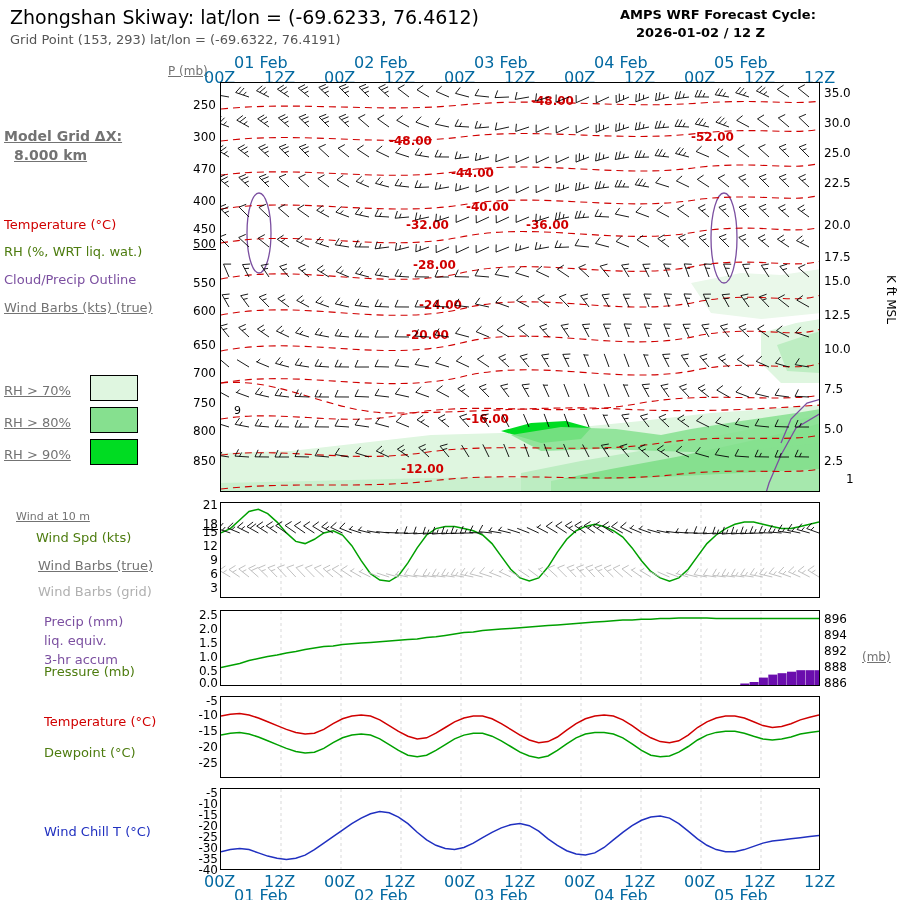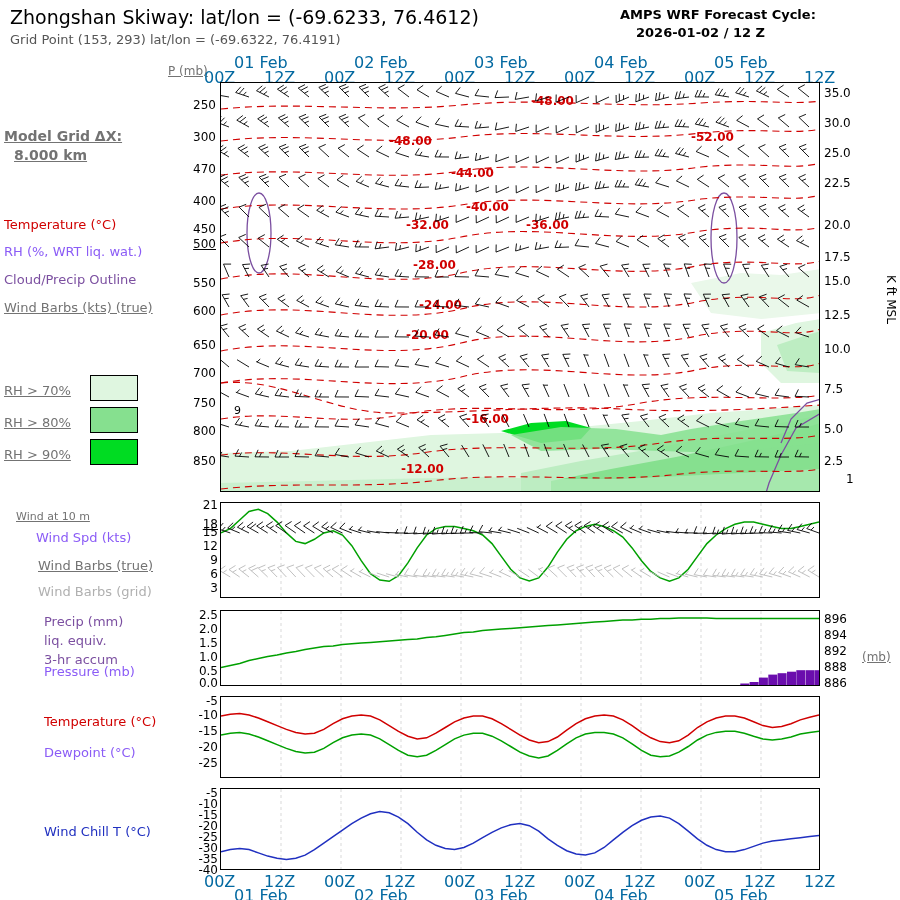--- a/index.html
+++ b/index.html
@@ -8,21 +8,21 @@
     font-family:"DejaVu Sans","Liberation Sans",sans-serif;
     position:relative;overflow:hidden;
   }
   .abs{position:absolute;}
   .ttl{font-size:19px;color:#000;letter-spacing:0px;}
   .sub{font-size:13px;color:#555;}
   .hdr-right{font-size:13px;color:#000;font-weight:bold;text-align:left;}
   .lbl{font-size:13px;}
   .lbl-sm{font-size:11px;}
   .red{color:#d00000;}
-  .green{color:#8b5cf6;}
+  .green{color:#4d7c0f;}
   .purple{color:#7b4fa0;}
   .blue{color:#2030c0;}
   .grey{color:#b0b0b0;}
   .black{color:#737373;text-decoration:underline;}
   .box{border:1px solid #000;background:#fff;box-sizing:border-box;}
   .axnum{font-size:12px;color:#000;text-align:right;}
   .axnum-l{font-size:12px;color:#000;text-align:left;}
   .tick{font-size:16px;color:#0369a1;}
   svg{display:block;}
   .legend-sw{border:1px solid #000;box-sizing:border-box;}

